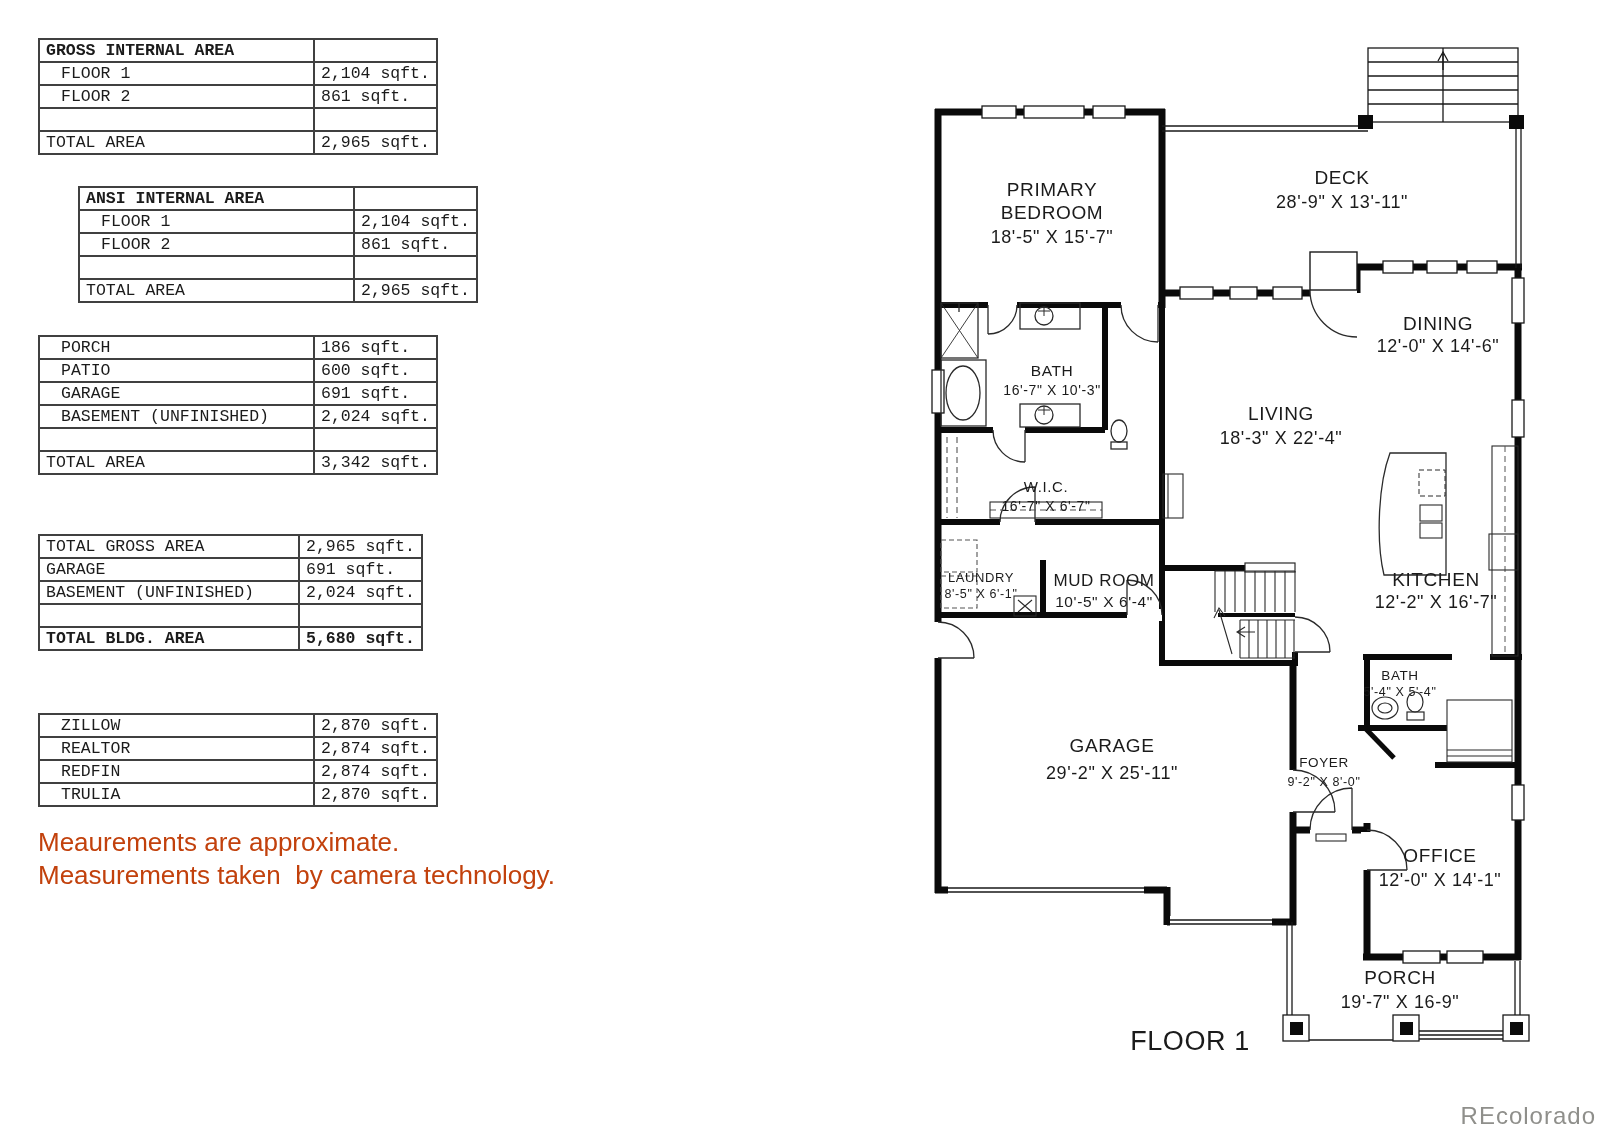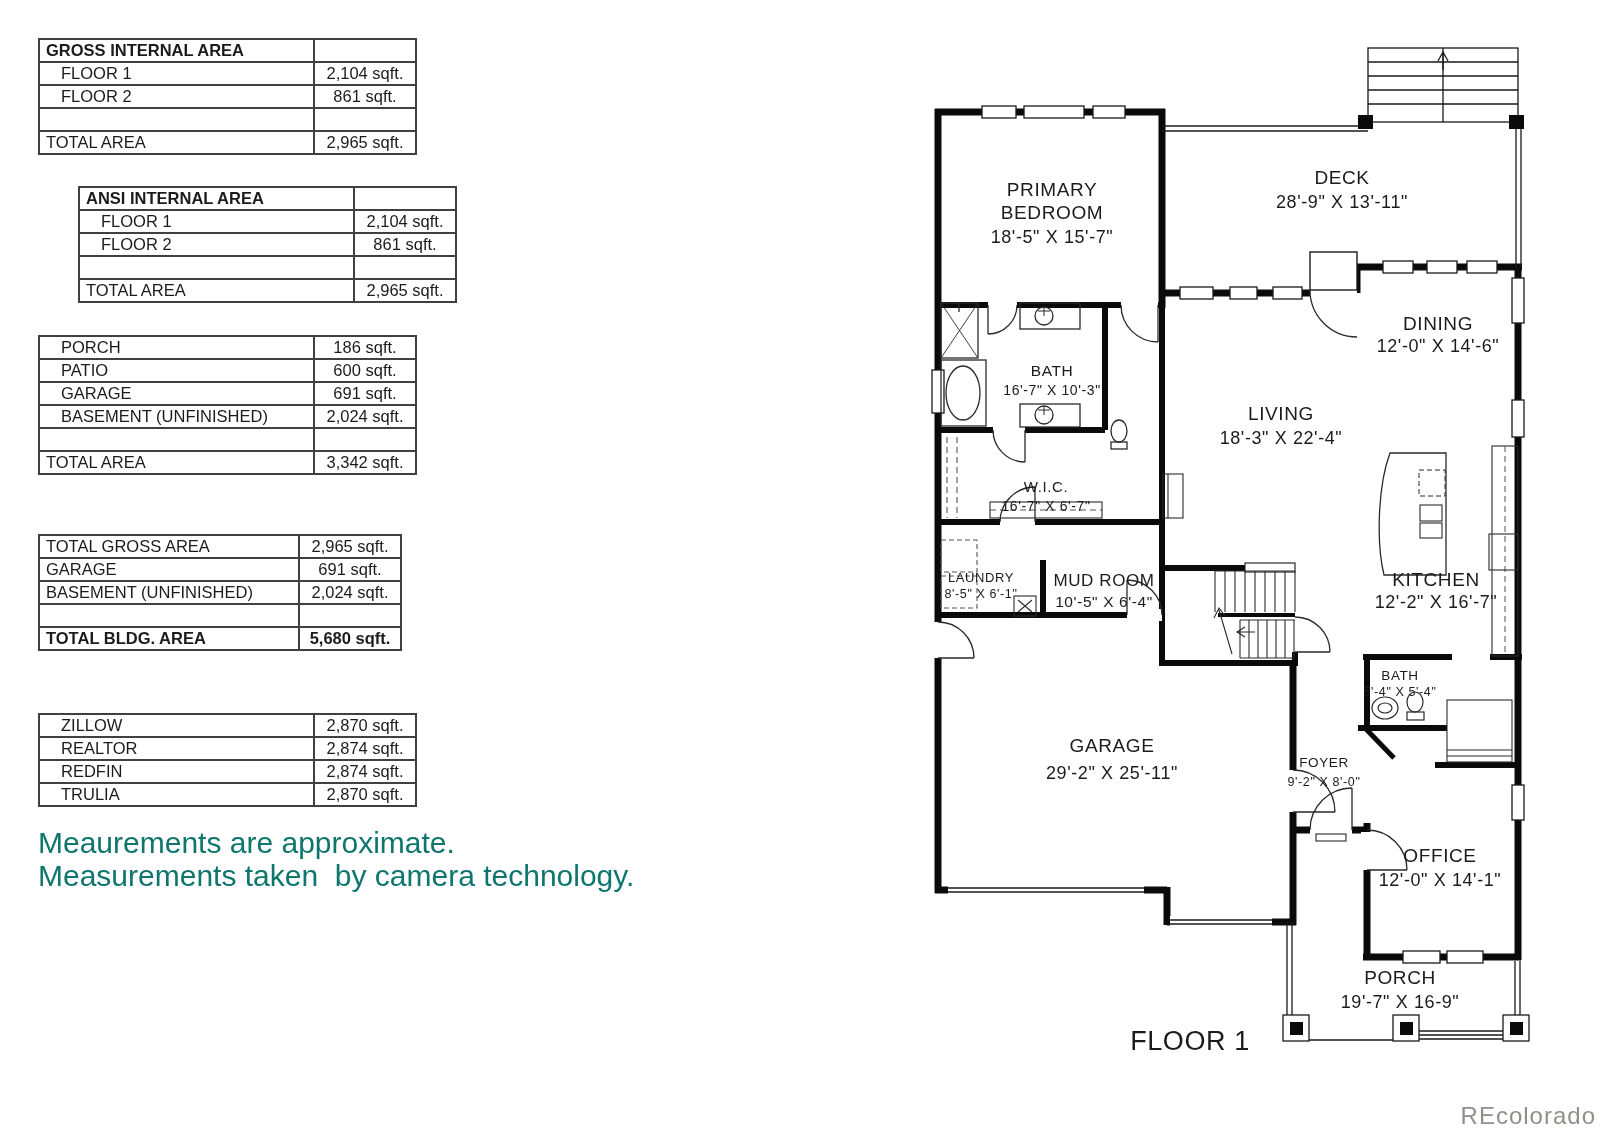--- a/index.html
+++ b/index.html
@@ -1,30 +1,30 @@
 <!DOCTYPE html>
 <html><head>
 <meta charset="utf-8">
 <style>
   html,body { margin:0; padding:0; background:#fff; }
   .canvas {
     position:relative; width:1600px; height:1142px; background:#ffffff;
     font-family:"Liberation Sans", sans-serif; color:#151515; overflow:hidden;
   }
-  table.atable { position:absolute; border-collapse:collapse; table-layout:fixed; background:#fff; }
+  table.atable { position:absolute; border-collapse:collapse; table-layout:fixed; background:#fff;font-family:Liberation Mono, monospace; }
   table.atable td {
     border:2px solid #404040; height:21px; font-size:16.5px; line-height:21px;
     padding:0 6px; white-space:nowrap; overflow:hidden; color:#1b1b1b;
   }
   td.lab  { width:246px; padding-left:7px; }
   td.lab.ind { padding-left:21px; }
-  td.val  { width:88px; text-align:center; padding-right:7px; }
+  td.val  { width:88px; text-align:left; padding-right:7px; }
   td.hd   { font-weight:bold; }
   tr.bold td { font-weight:bold; }
-  .notes { position:absolute; left:38px; top:826px; font-size:30px; line-height:33px; color:#0f766e; }
+  .notes { position:absolute; left:38px; top:826px; font-size:26px; line-height:33px; color:#c2410c; }
   .note-line { white-space:pre; }
   .site-code { position:absolute; left:38px; top:1028px; font-size:50px; font-weight:bold; letter-spacing:0.5px; color:#101010; }
   .watermark { position:absolute; right:4px; top:1102px; font-size:24px; color:#8f8f8b; letter-spacing:1px; }
   svg text { letter-spacing:0.6px; fill:#1b1b1b; }
   .plan-svg { position:absolute; left:890px; top:30px; }
 </style>
 </head>
 <body>
 
 <div class="canvas">

